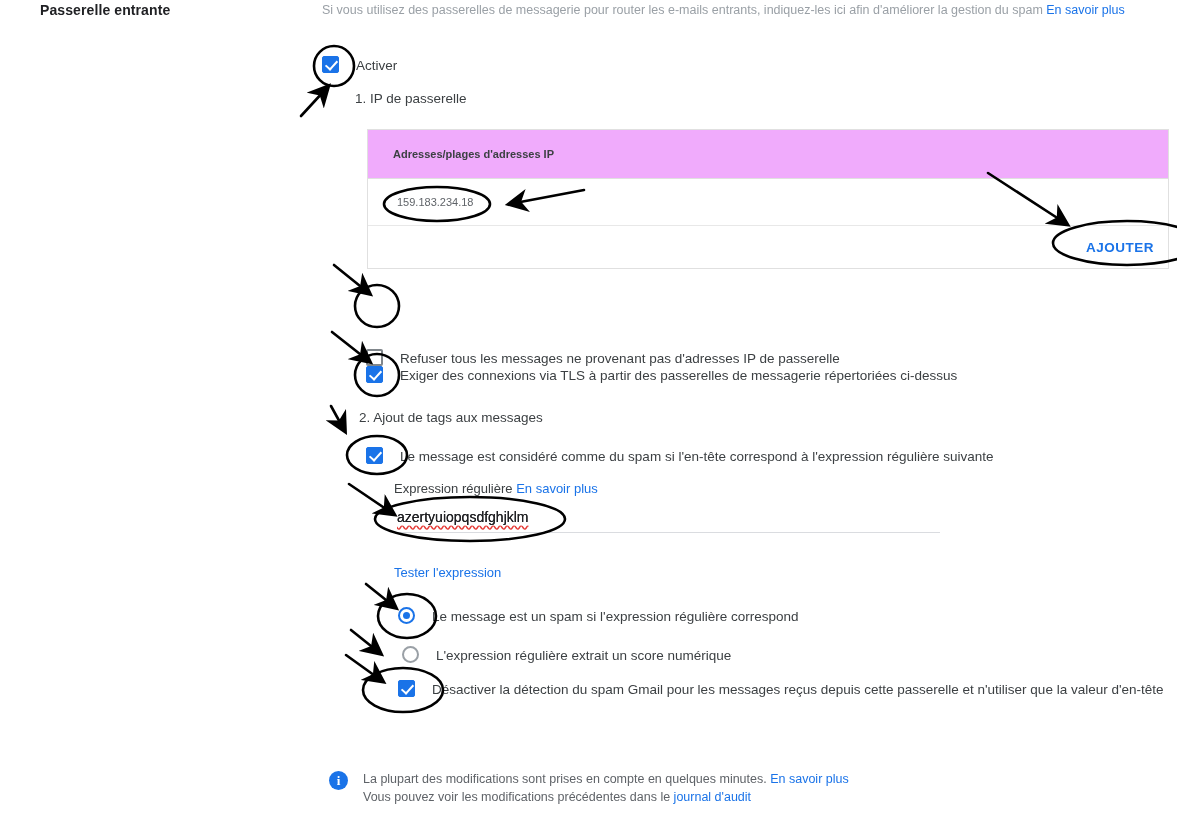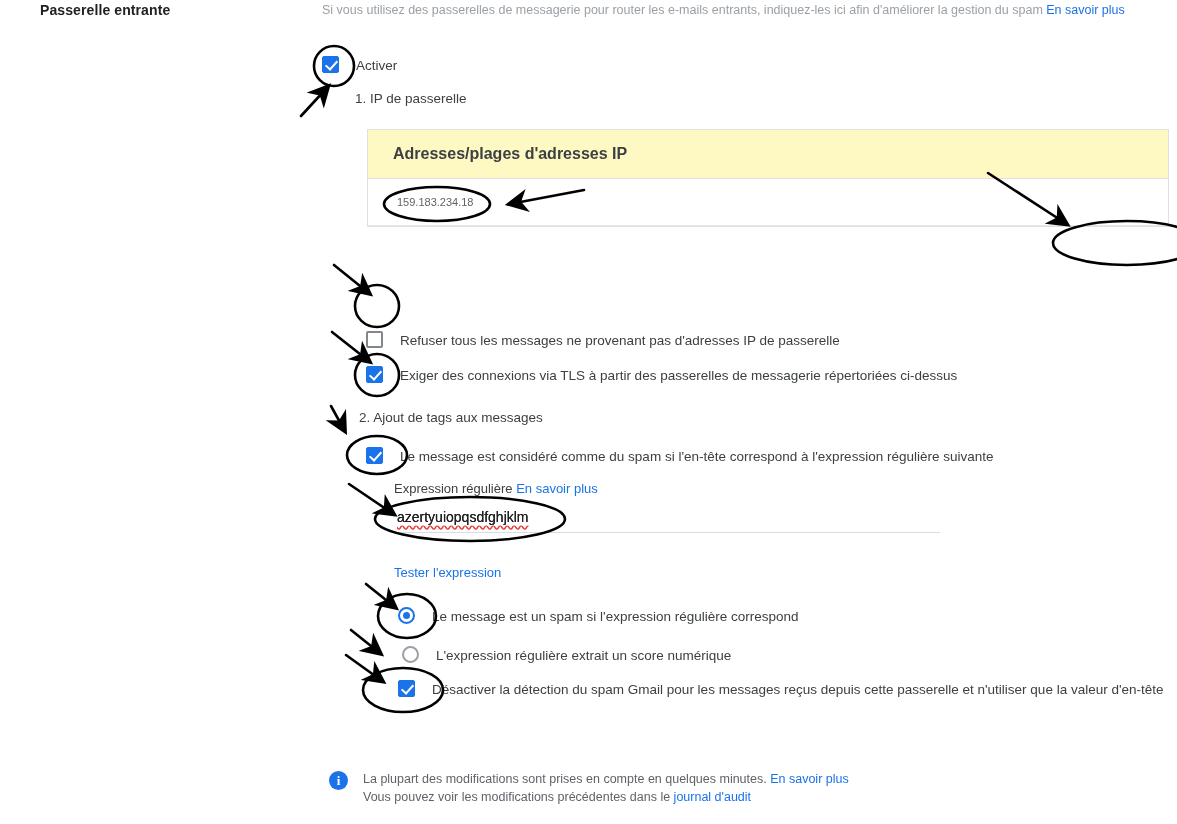--- a/index.html
+++ b/index.html
@@ -118,26 +118,26 @@
   
   .ip-table {
     position: absolute;
     left: 341px; top: 129px;
     width: 802px;
     border: 1px solid #e0e0e0;
     background: #fff;
   }
   .ip-head {
     height: 49px;
-    background: #fef9c3;
+    background: #f0abfc;
     border-bottom: 1px solid #e0e0e0;
     display: flex;
     align-items: center;
     padding-left: 25px;
-    font-size: 16px;
+    font-size: 11px;
     font-weight: bold;
     color: #3c4043;
   }
   .ip-body {
     height: 47px;
     display: flex;
     align-items: center;
     padding-left: 29px;
     font-size: 11px;
     color: #5f6368;
@@ -251,24 +251,27 @@
     <span class="lbl">Activer</span>
   </div>
 
   <div class="step-label" style="left:329px; top:91px;">1. IP de passerelle</div>
 
   <div class="ip-table">
     <div class="ip-head">Adresses/plages d'adresses IP</div>
     <div class="ip-body">
       <span>159.183.234.18</span>
     </div>
-  </div>
-
-
-  <div class="row" style="left:340px; top:331px;">
+    <div class="ip-foot">
+      <button class="btn-add">AJOUTER</button>
+    </div>
+  </div>
+
+
+  <div class="row" style="left:340px; top:349px;">
     <span class="cbx unchecked"></span>
     <span class="lbl">Refuser tous les messages ne provenant pas d'adresses IP de passerelle</span>
   </div>
 
   <div class="row" style="left:340px; top:366px;">
     <span class="cbx checked"></span>
     <span class="lbl">Exiger des connexions via TLS à partir des passerelles de messagerie répertoriées ci-dessus</span>
   </div>
 
   <div class="step-label" style="left:333px; top:410px;">2. Ajout de tags aux messages</div>

